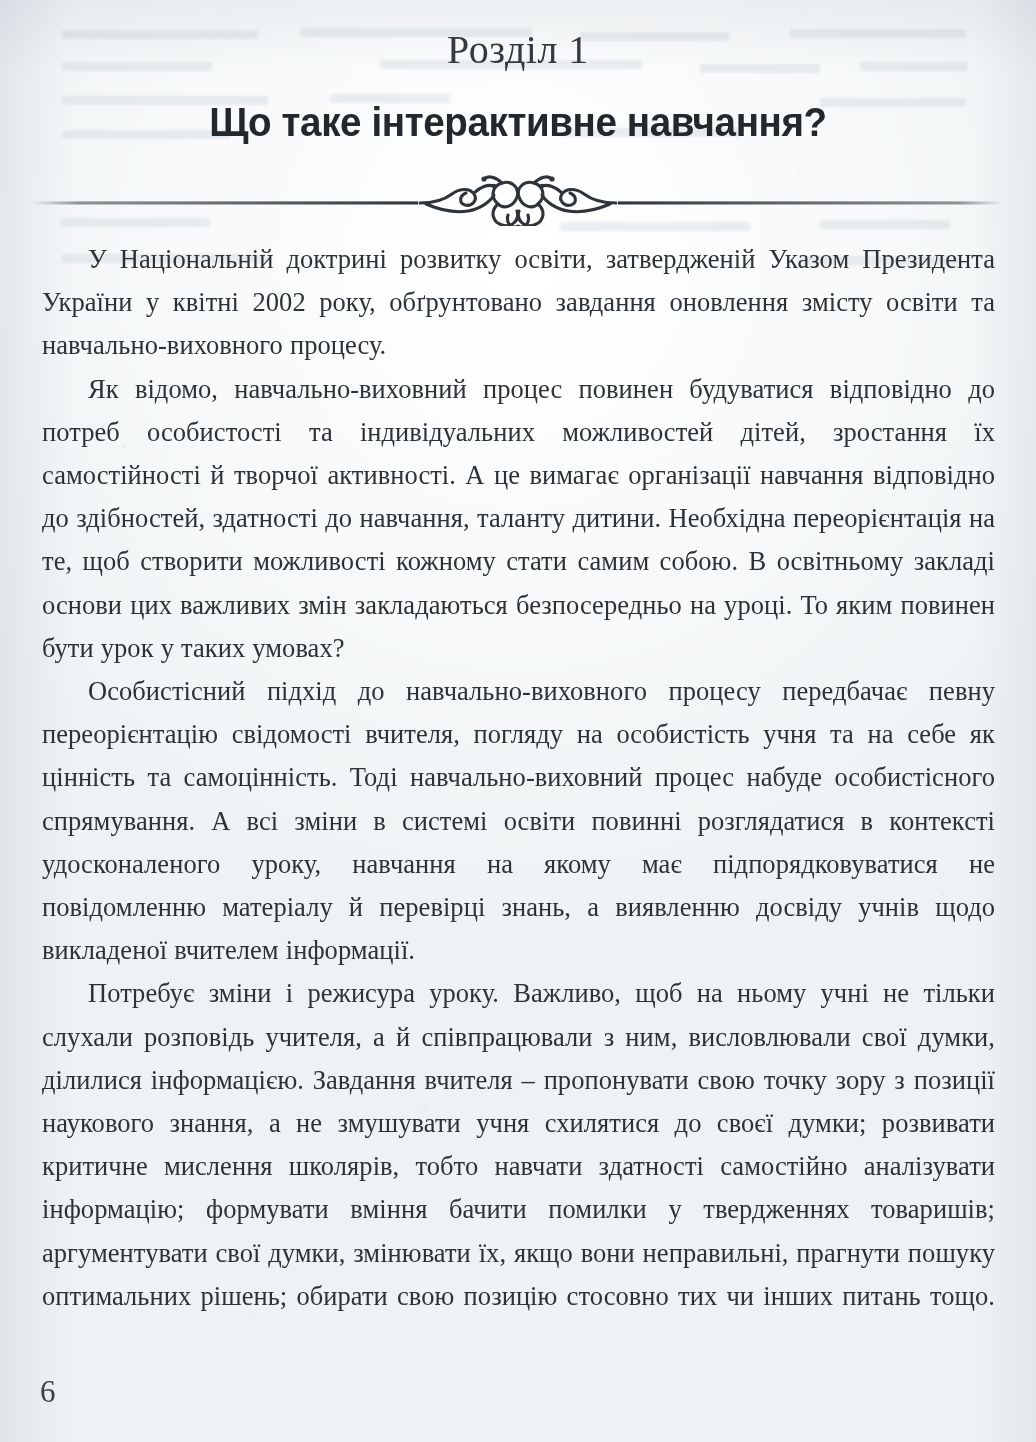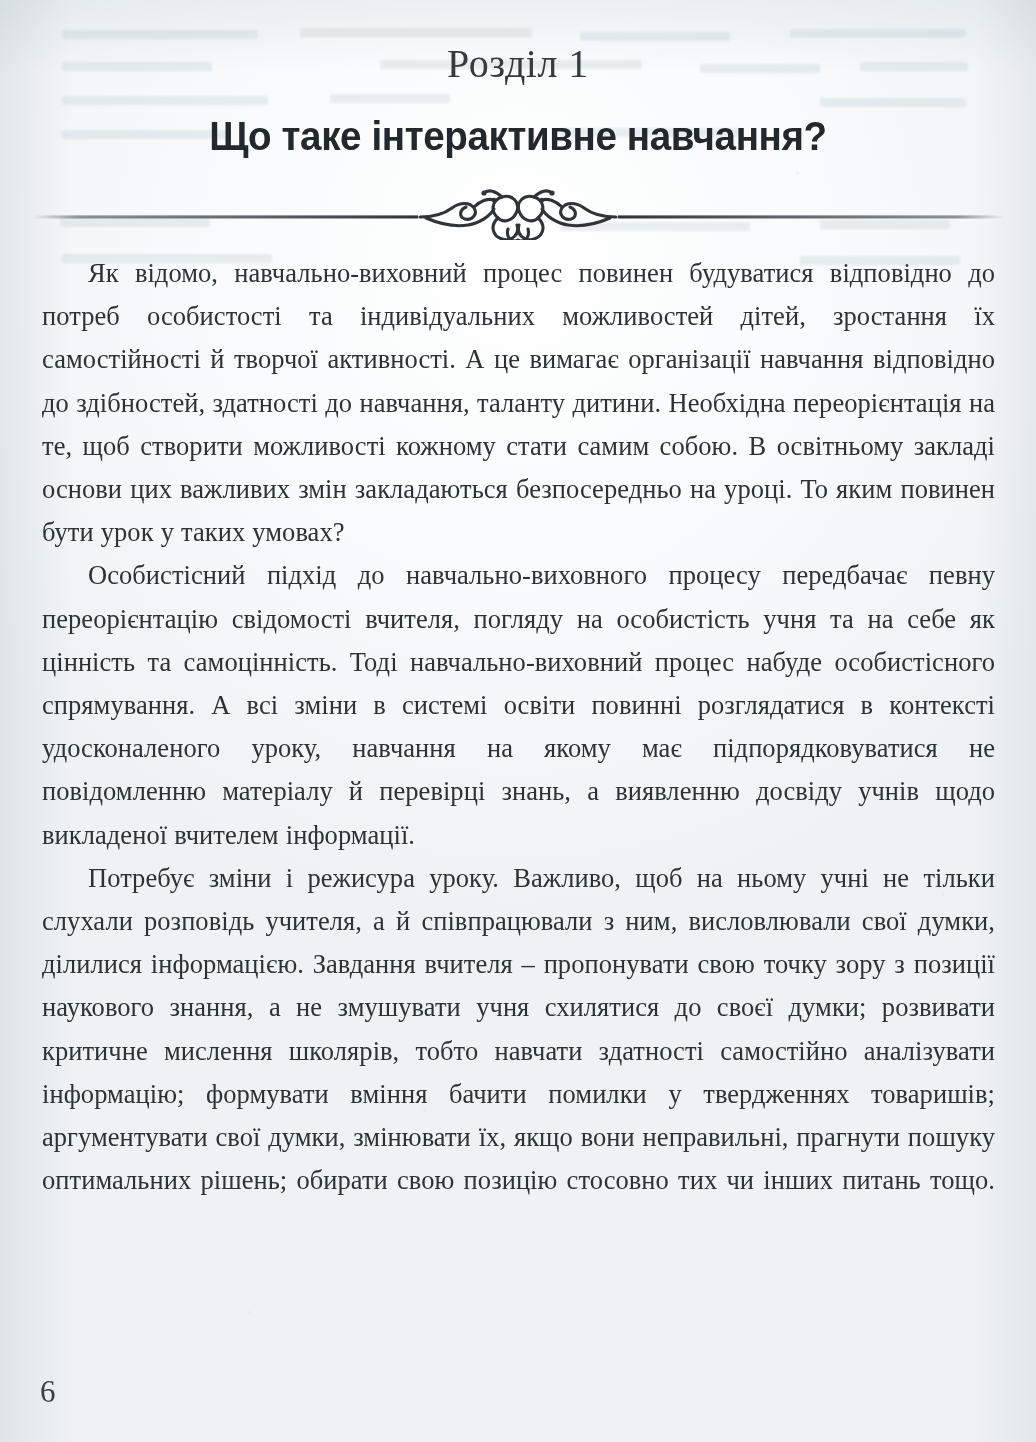--- a/index.html
+++ b/index.html
@@ -71,21 +71,21 @@
     z-index: 3;
   }
 
   
   .chapter-label {
     text-align: center;
     font-family: "Liberation Serif", "DejaVu Serif", serif;
     font-size: 40px;
     letter-spacing: .5px;
     color: #343a3e;
-    margin: 14px;
+    margin: 0;
     padding-top: 26px;
     font-weight: 400;
   }
 
   .chapter-title {
     text-align: center;
     font-family: "Liberation Sans", "DejaVu Sans", sans-serif;
     font-weight: 700;
     font-size: 41px;
     letter-spacing: -0.4px;
@@ -217,20 +217,21 @@
           <circle cx="456" cy="9" r="2.6"></circle>
           <circle cx="524" cy="9" r="2.6"></circle>
           <circle cx="490" cy="57" r="2.6"></circle>
           <circle cx="466" cy="16" r="2.3"></circle>
           <circle cx="514" cy="16" r="2.3"></circle>
         </g>
       </svg>
     </div>
 
     <div class="body-text">
+      <p>У Національній доктрині розвитку освіти, затвердженій Указом Президента України у квітні 2002 року, обґрунтовано завдання оновлення змісту освіти та навчально-виховного процесу.</p>
       <p>Як відомо, навчально-виховний процес повинен будуватися відповідно до потреб особистості та індивідуальних можливостей дітей, зростання їх самостійності й творчої активності. А це вимагає організації навчання відповідно до здібностей, здатності до навчання, таланту дитини. Необхідна переорієнтація на те, щоб створити можливості кожному стати самим собою. В освітньому закладі основи цих важливих змін закладаються безпосередньо на уроці. То яким повинен бути урок у таких умовах?</p>
       <p>Особистісний підхід до навчально-виховного процесу передбачає певну переорієнтацію свідомості вчителя, погляду на особистість учня та на себе як цінність та самоцінність. Тоді навчально-виховний процес набуде особистісного спрямування. А всі зміни в системі освіти повинні розглядатися в контексті удосконаленого уроку, навчання на якому має підпорядковуватися не повідомленню матеріалу й перевірці знань, а виявленню досвіду учнів щодо викладеної вчителем інформації.</p>
       <p>Потребує зміни і режисура уроку. Важливо, щоб на ньому учні не тільки слухали розповідь учителя, а й співпрацювали з ним, висловлювали свої думки, ділилися інформацією. Завдання вчителя – пропонувати свою точку зору з позиції наукового знання, а не змушувати учня схилятися до своєї думки; розвивати критичне мислення школярів, тобто навчати здатності самостійно аналізувати інформацію; формувати вміння бачити помилки у твердженнях товаришів; аргументувати свої думки, змінювати їх, якщо вони неправильні, прагнути пошуку оптимальних рішень; обирати свою позицію стосовно тих чи інших питань тощо.</p>
 
     </div>
 
   </div>
 
   <div class="page-number">6</div>
 

